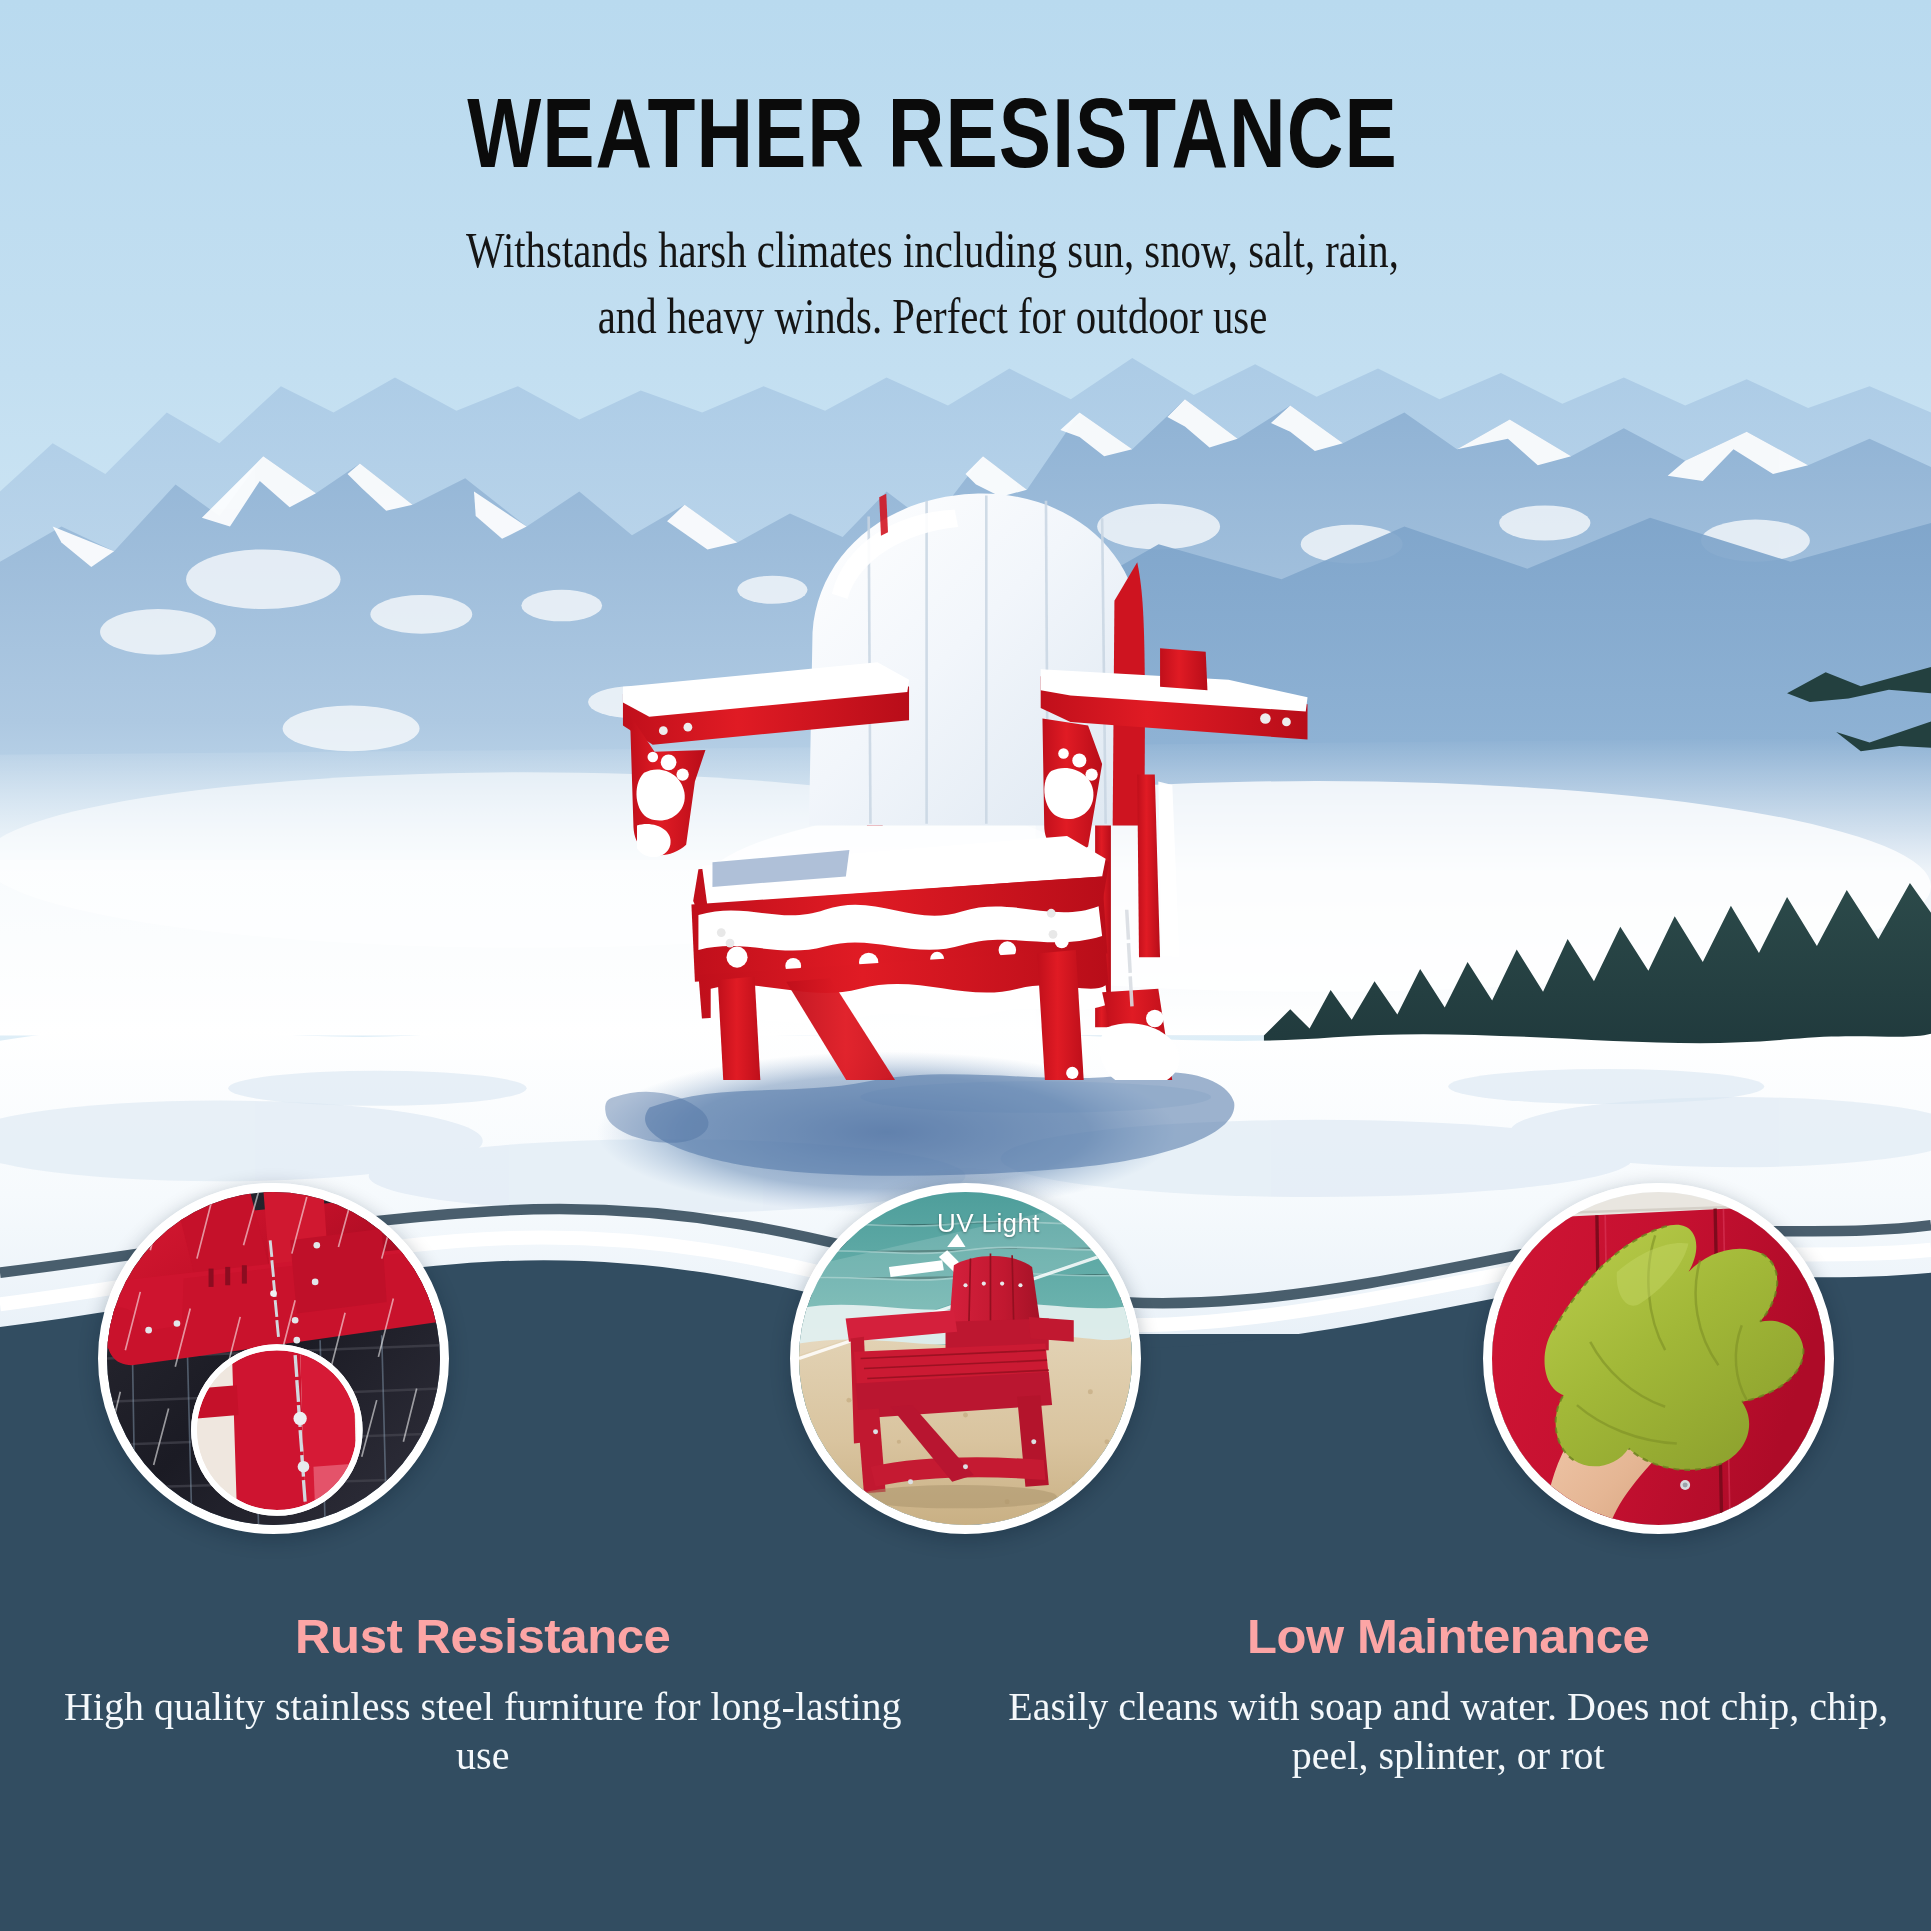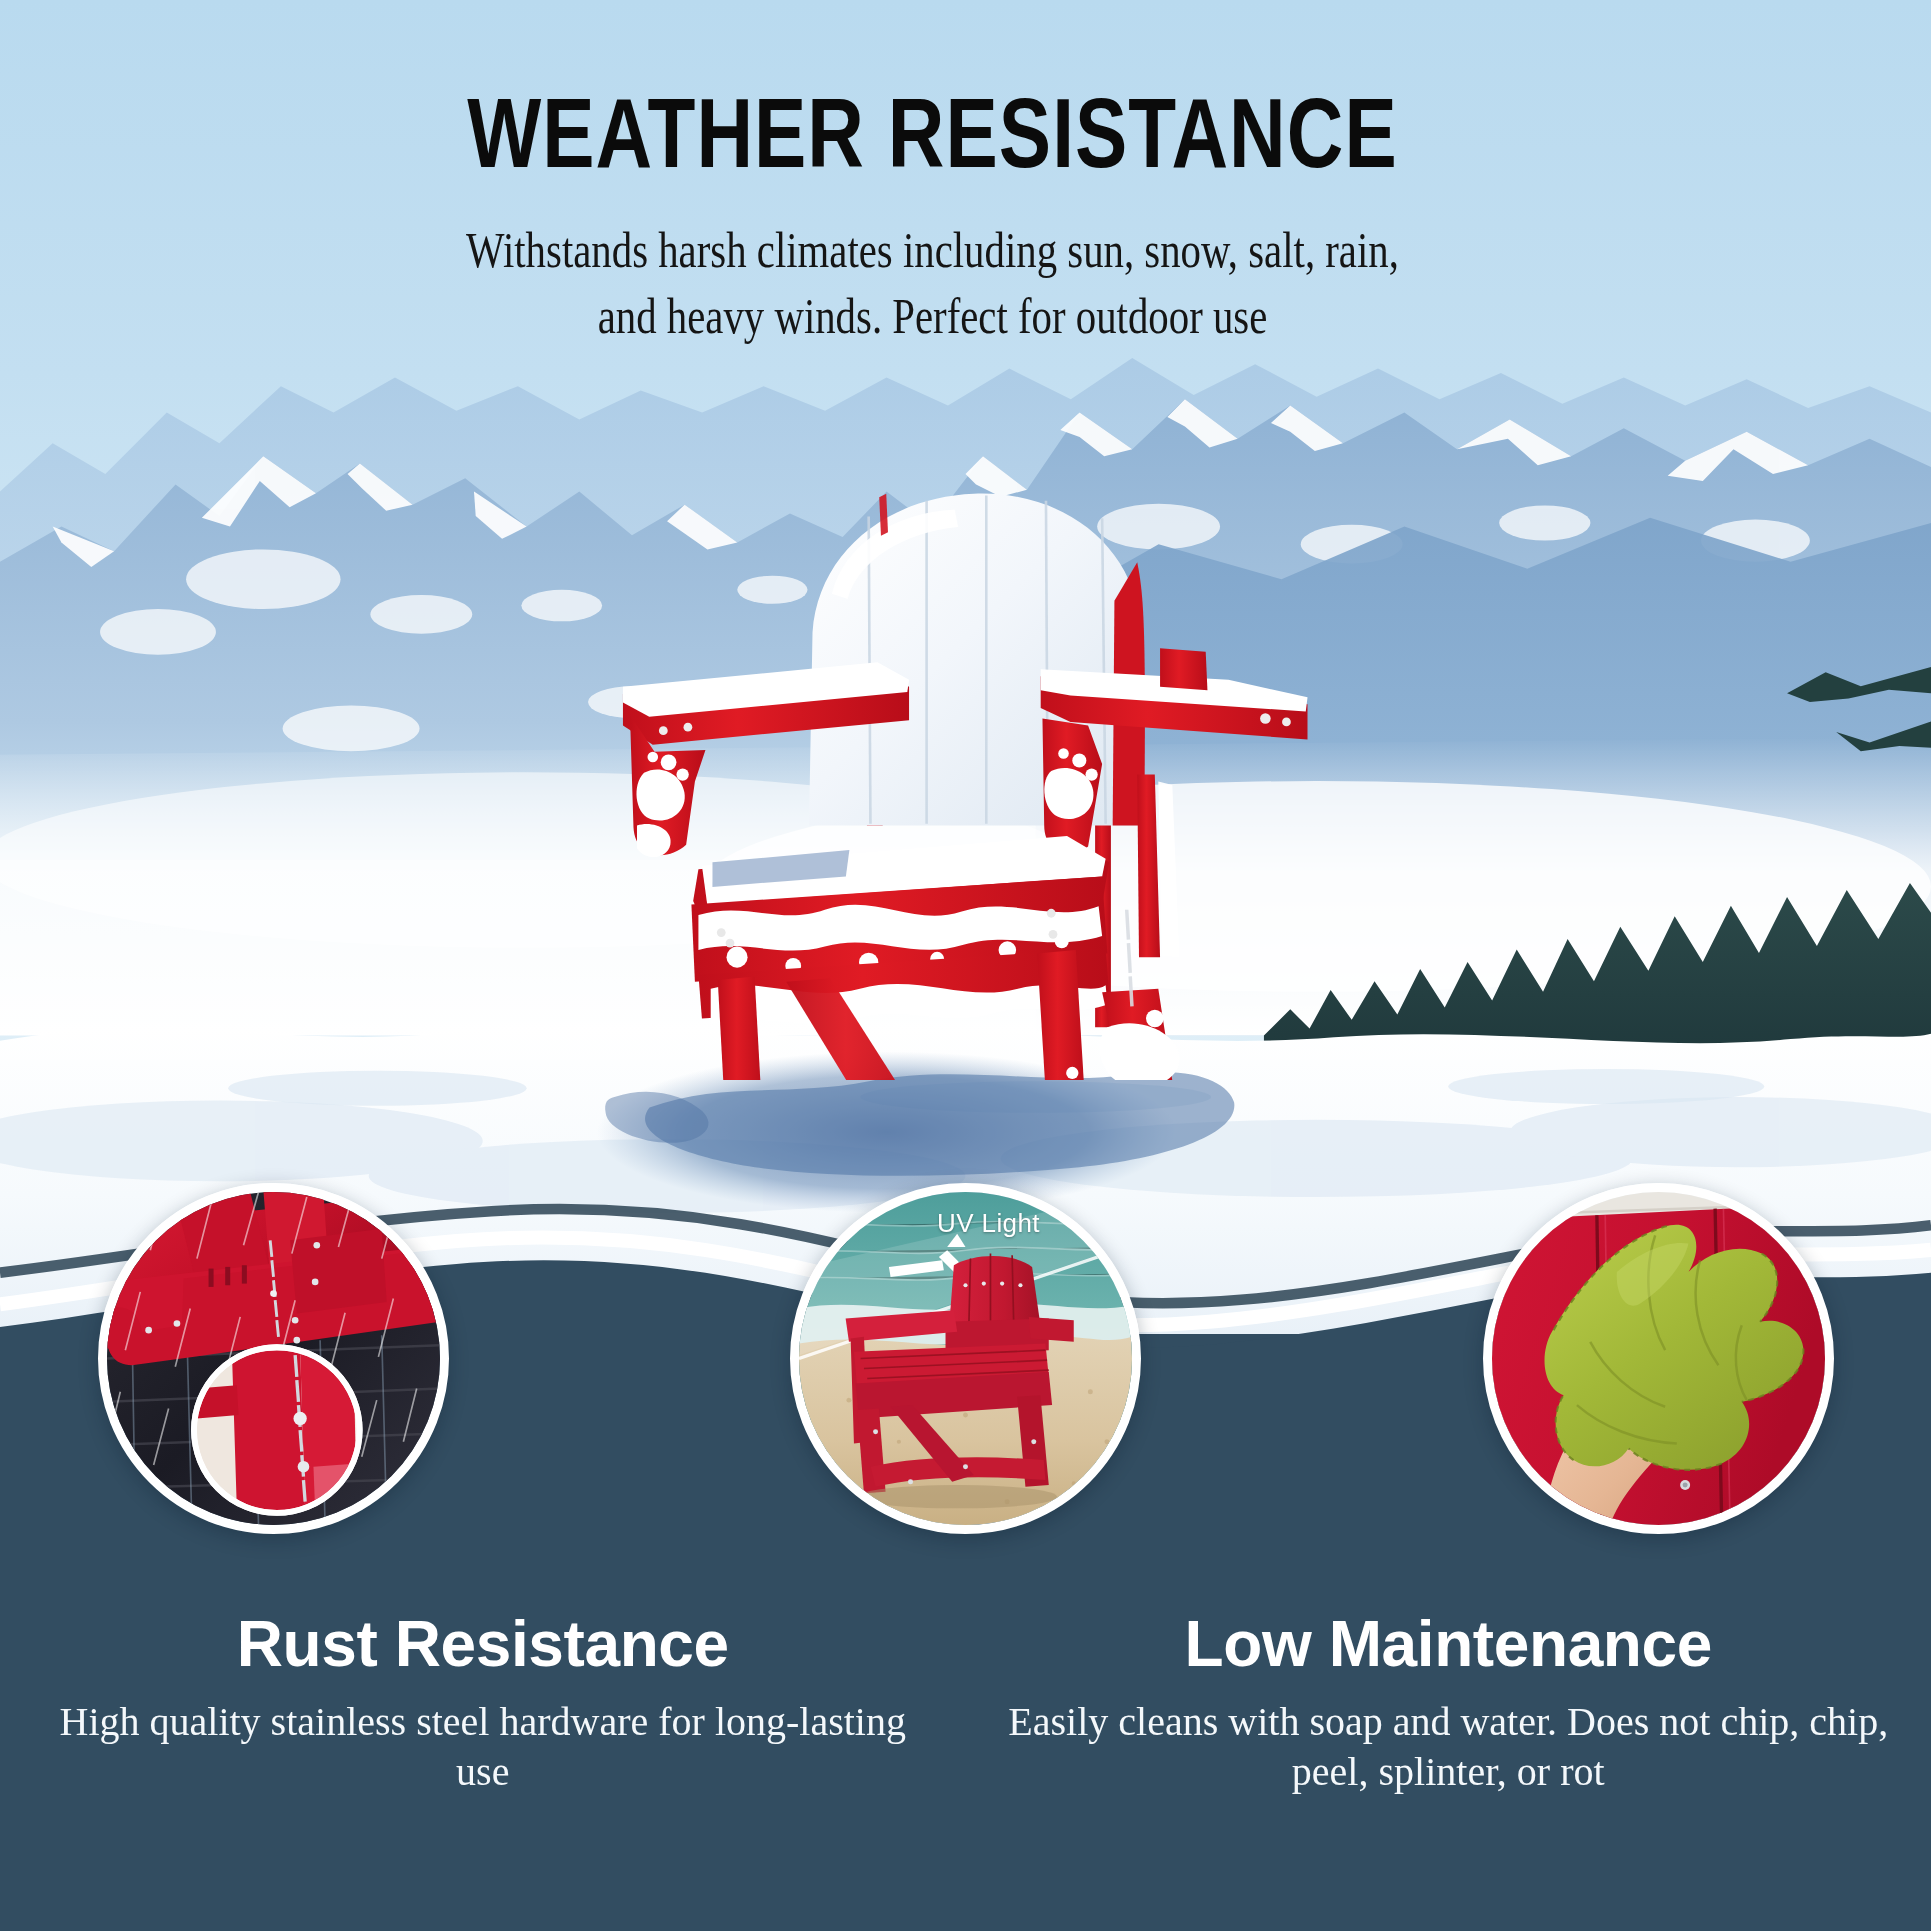--- a/index.html
+++ b/index.html
@@ -63,21 +63,21 @@
     font-size:26px; color:#ffffff; letter-spacing:0.4px;
     text-shadow:0 0.9px 2.6px rgba(0,0,0,.35); z-index:6;
   }
 
   
   .features { position:absolute; left:0; top:1611px; width:1931px; z-index:45;
     display:flex; }
   .feat { flex:1 1 0; text-align:center; padding:0 30px; }
   .feat-title {
     font-family:"Liberation Sans", sans-serif; font-weight:700;
-    font-size:64px; line-height:1.05; color:#ffffff; letter-spacing:-0.4px;
+    font-size:49px; line-height:1.05; color:#fca5a5; letter-spacing:-0.4px;
   }
   .feat-body {
     font-family:"Liberation Serif", serif;
     font-size:40px; line-height:1.24; color:#f4f8fb; margin-top:19.3px;
   }
   .f1 .feat-body, .f2 .feat-body { padding:0 23px; }
 </style>
 </head>
 <body>
 
@@ -624,21 +624,21 @@
     <div class="title">WEATHER RESISTANCE</div>
     <div class="subtitle">
       <div>Withstands harsh climates including sun, snow, salt, rain,</div>
       <div>and heavy winds. Perfect for outdoor use</div>
     </div>
   </div>
 
   <div class="features">
     <div class="feat f1">
       <div class="feat-title">Rust Resistance</div>
-      <div class="feat-body">High quality stainless steel hardware for long-lasting use</div>
+      <div class="feat-body">High quality stainless steel furniture for long-lasting use</div>
     </div>
     <div class="feat f3">
       <div class="feat-title">Low Maintenance</div>
       <div class="feat-body">Easily cleans with soap and water. Does not chip, chip, peel, splinter, or rot</div>
     </div>
   </div>
 
 </div>
 
 

